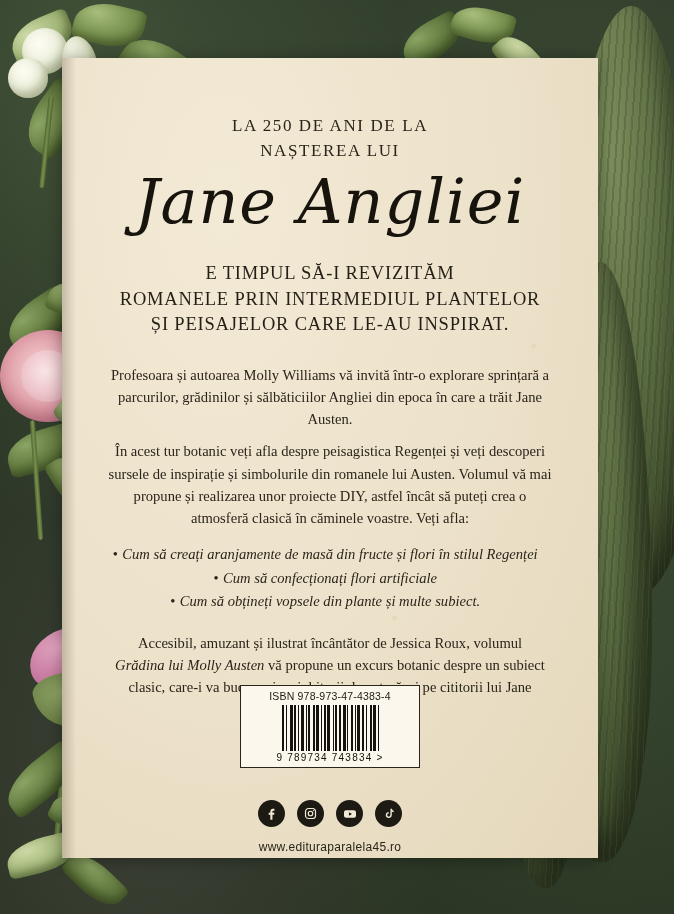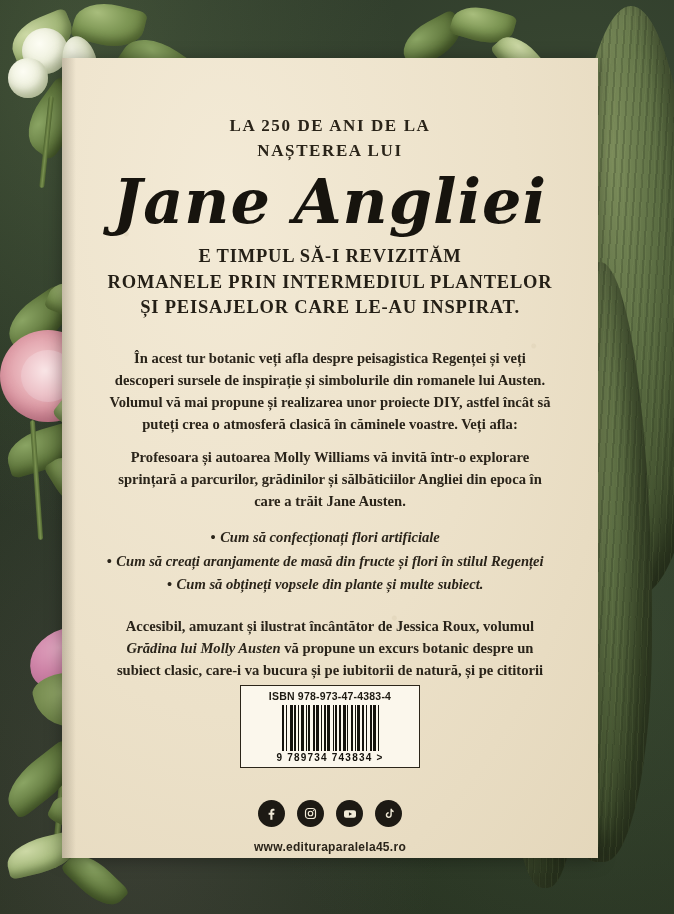--- a/index.html
+++ b/index.html
@@ -12,21 +12,20 @@
     font-family: "Liberation Serif", serif;
     background: #2d3a2a;
     overflow: hidden;
   }
   .cover {
     position: relative;
     width: 674px;
     height: 914px;
     background: #e5e5e5;
     overflow: hidden;
-    font-weight: bold;
   }
 
   
   .bg-dark {
     position: absolute;
     inset: 0;
     background:
       radial-gradient(circle at 85% 20%, #3b4a33 0%, #2c3829 45%, #26311f 100%),
       #2b3728;
   }
@@ -177,21 +176,21 @@
     line-height: 1.05;
     margin: 6px 0 2px 0;
     color: #17140e;
     letter-spacing: 1px;
   }
   .subhead {
     font-size: 18.5px;
     letter-spacing: 0.8px;
     line-height: 1.38;
     text-transform: uppercase;
-    margin: 10px 0 0 0;
+    margin: 27px 0 0 0;
     color: #241f16;
   }
 
   .body-copy {
     margin: 26px 4px 0 4px;
     font-size: 14.6px;
     line-height: 1.52;
     text-align: center;
     color: #2a241a;
   }
@@ -366,27 +365,27 @@
       <div class="kicker" style="white-space: pre-line;">LA 250 DE ANI DE LA
 NAȘTEREA LUI</div>
 
       <div class="script-name">Jane Angliei</div>
 
       <div class="subhead" style="white-space: pre-line;">E TIMPUL SĂ-I REVIZITĂM
 ROMANELE PRIN INTERMEDIUL PLANTELOR
 ȘI PEISAJELOR CARE LE-AU INSPIRAT.</div>
 
       <div class="body-copy">
+        <p>Profesoara și autoarea Molly Williams vă invită într-o explorare sprințară a parcurilor, grădinilor și sălbăticiilor Angliei din epoca în care a trăit Jane Austen.</p>
         <p>În acest tur botanic veți afla despre peisagistica Regenței și veți descoperi sursele de inspirație și simbolurile din romanele lui Austen. Volumul vă mai propune și realizarea unor proiecte DIY, astfel încât să puteți crea o atmosferă clasică în căminele voastre. Veți afla:</p>
-        <p>Profesoara și autoarea Molly Williams vă invită într-o explorare sprințară a parcurilor, grădinilor și sălbăticiilor Angliei din epoca în care a trăit Jane Austen.</p>
       </div>
 
       <ul class="bullets">
+        <li>Cum să creați aranjamente de masă din fructe și flori în stilul Regenței</li>
         <li>Cum să confecționați flori artificiale</li>
-        <li>Cum să creați aranjamente de masă din fructe și flori în stilul Regenței</li>
         <li>Cum să obțineți vopsele din plante și multe subiect.</li>
       </ul>
 
       <div class="closing">
         <span>Accesibil, amuzant și ilustrat încântător de Jessica Roux, volumul </span><em>Grădina lui Molly Austen</em><span> vă propune un excurs botanic despre un subiect clasic, care-i va bucura și pe iubitorii de natură, și pe cititorii lui Jane Austen.</span>
       </div>
     </div>
 
     <div class="barcode-box">
       <div class="isbn-text">ISBN 978-973-47-4383-4</div>

